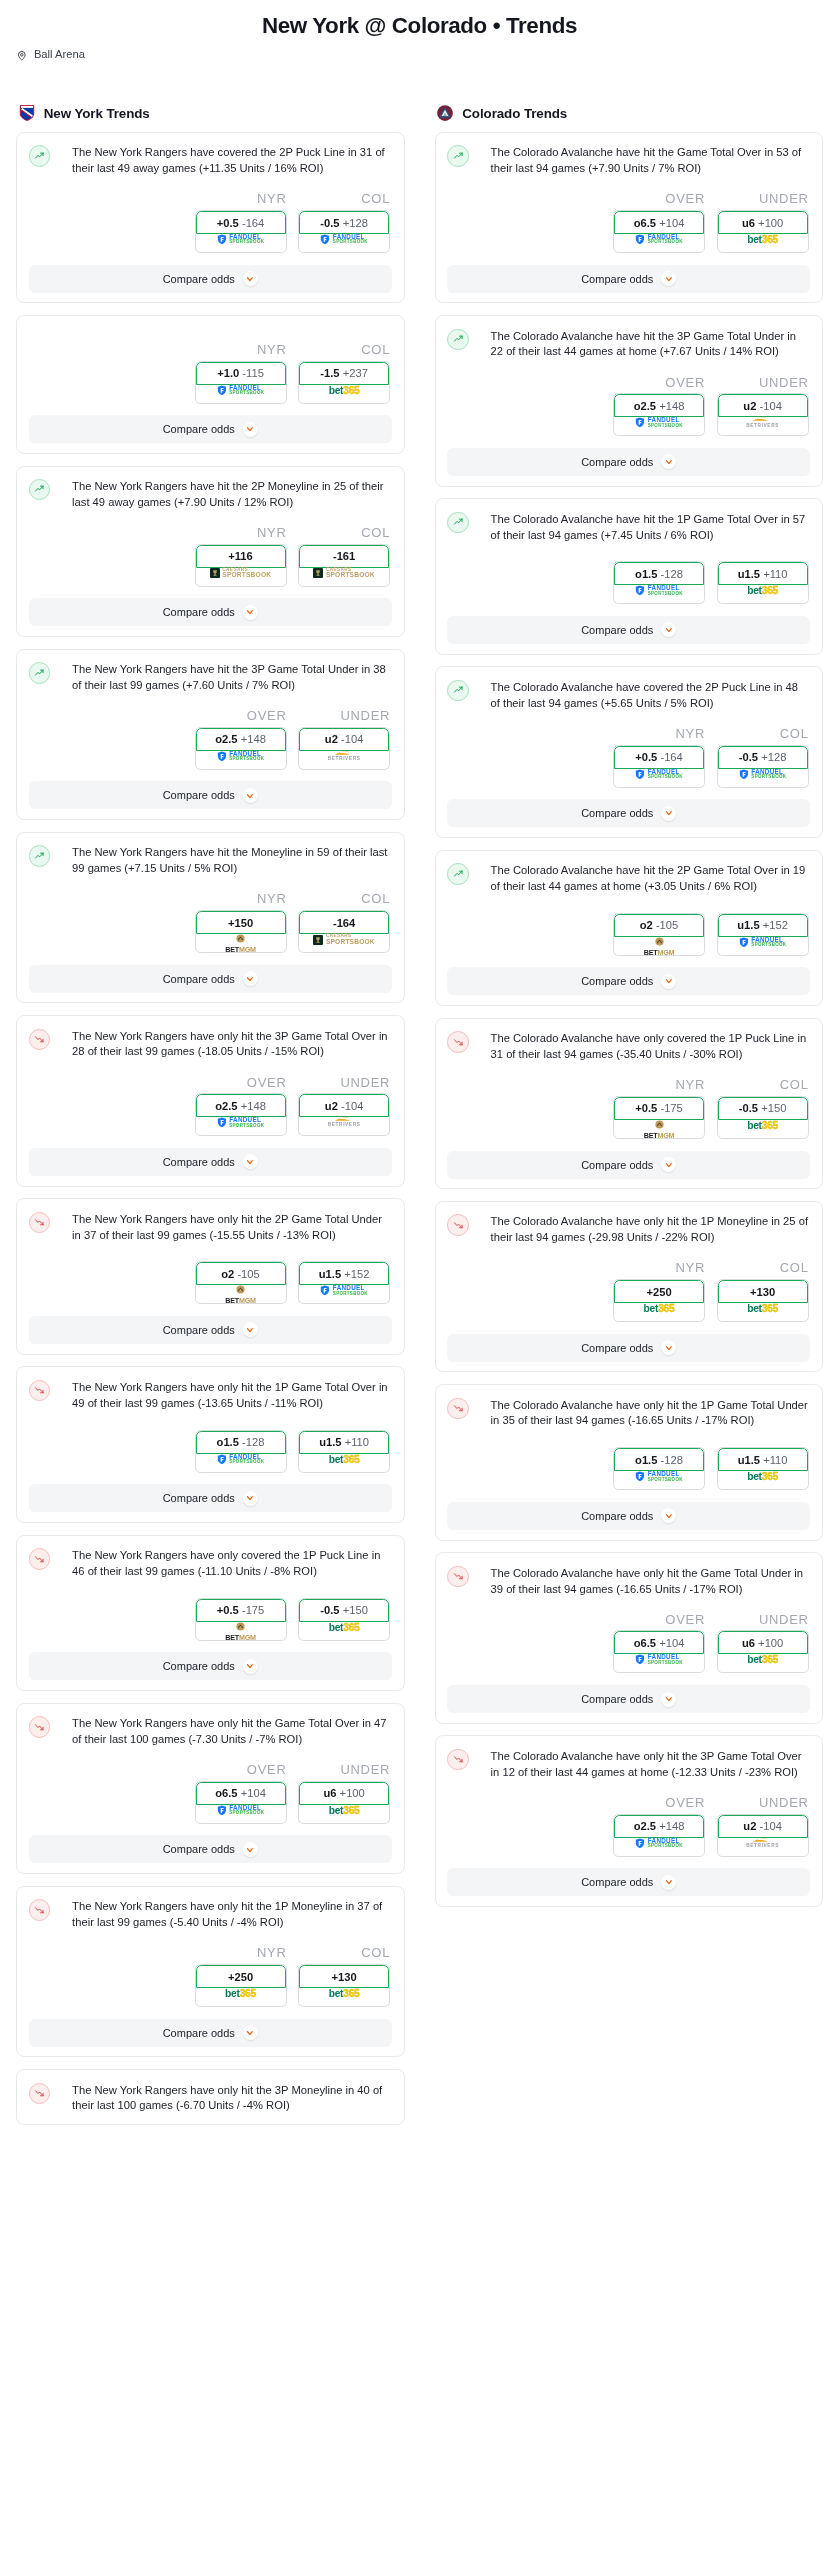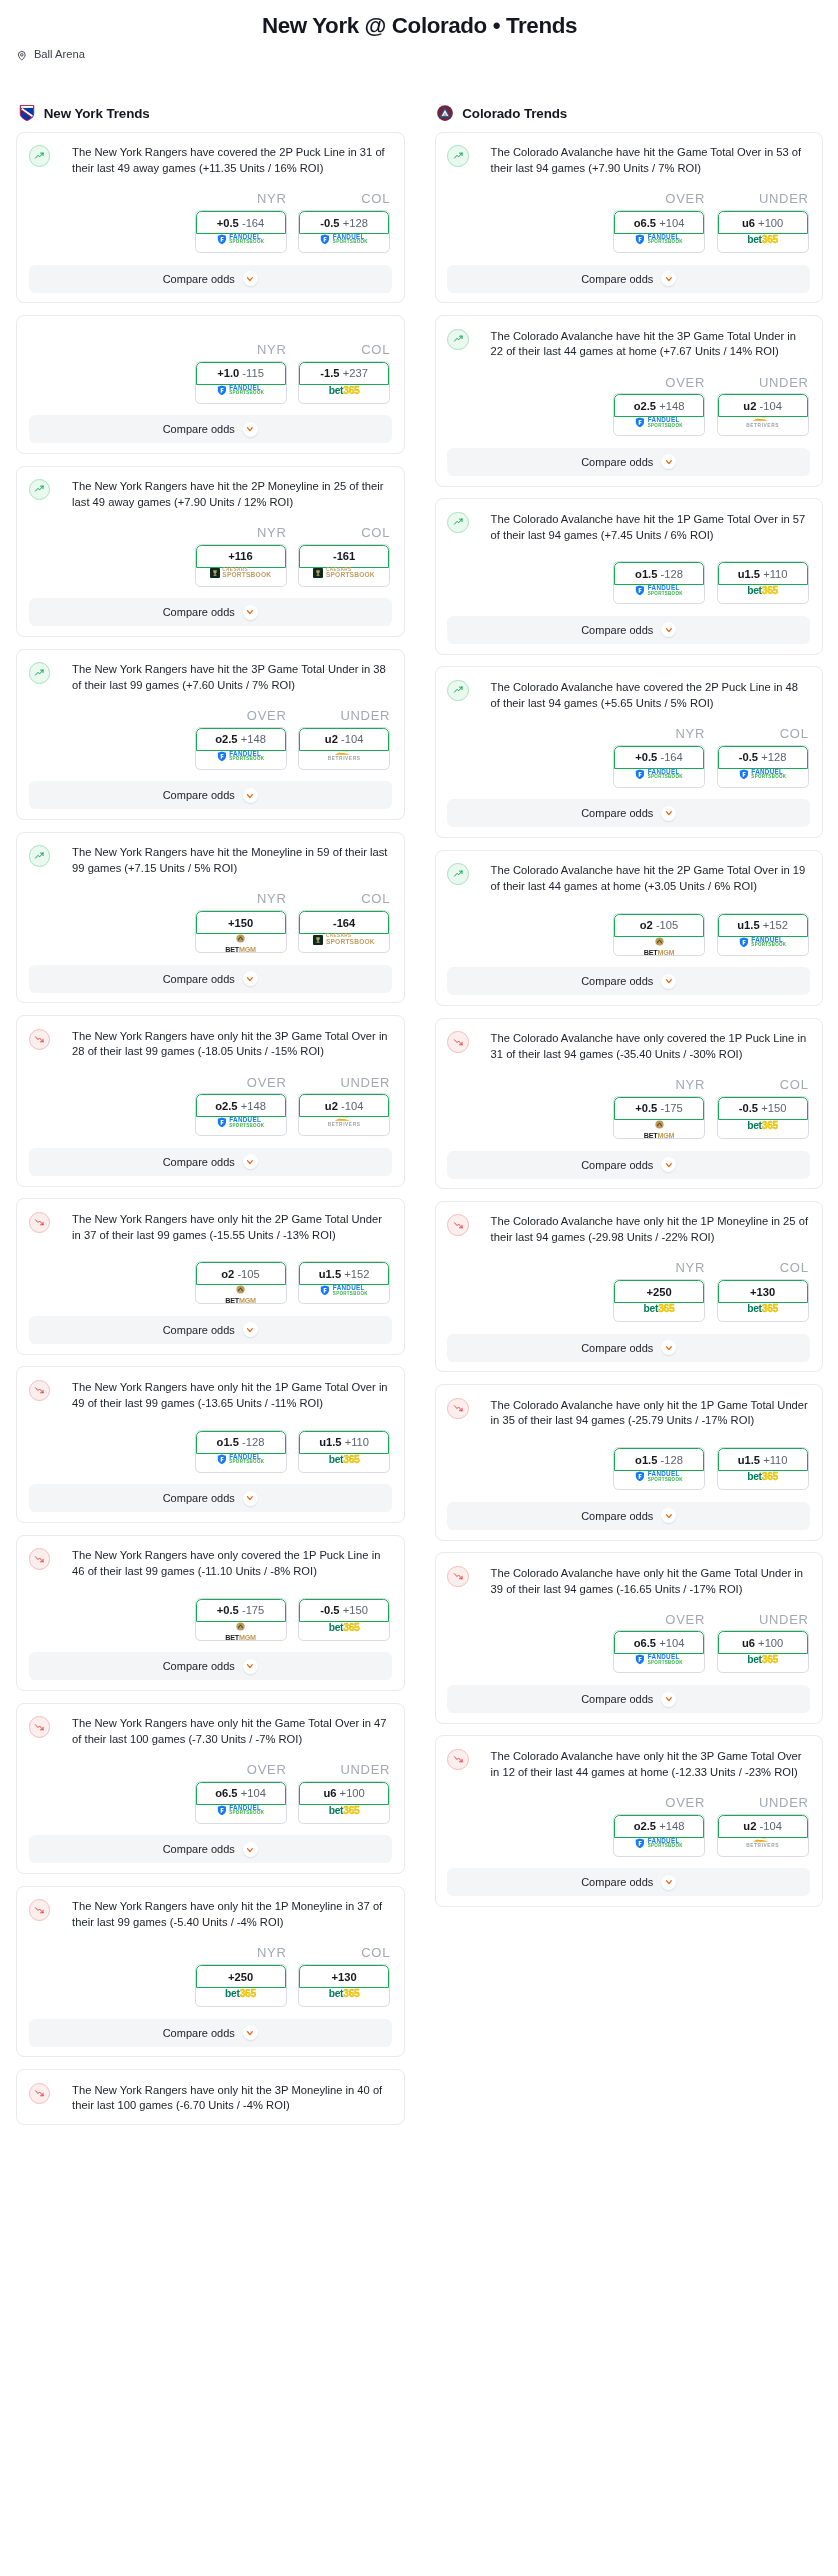--- a/index.html
+++ b/index.html
@@ -1165,21 +1165,21 @@
         </div>
         <div class="card">
           <div class="card-top">
             <span class="trend-badge down">
               <svg viewBox="0 0 20 20" width="12.5" height="12.5" fill="none" stroke="#e04b4b" stroke-width="1.6" stroke-linecap="round" stroke-linejoin="round">
                 <polyline points="4,6 8,10.5 10.5,8 16,14"></polyline>
                 <polyline points="16,14 16,10"></polyline>
                 <polyline points="16,14 12,14"></polyline>
               </svg>
             </span>
-            <span class="trend-text">The Colorado Avalanche have only hit the 1P Game Total Under in 35 of their last 94 games (-25.79 Units / -17% ROI)</span>
+            <span class="trend-text">The Colorado Avalanche have only hit the 1P Game Total Under in 35 of their last 94 games (-16.65 Units / -17% ROI)</span>
           </div>
           <div class="odds-row">
             <div class="odds-cell">
               <div class="odds-label"></div>
               <div class="odds-pill">
                 <div class="odds-value"><span>o1.5</span> <span class="sec">-128</span></div>
                 <div class="book-strip">
                   <span class="bk">
                     <svg class="bk-fd-shield" viewBox="0 0 24 26">
                       <path d="M12 1l10 3.2v8.3c0 6.4-5.6 10.6-10 12.3C7.6 23.1 2 18.9 2 12.5V4.2z" fill="#1478ff"></path>

